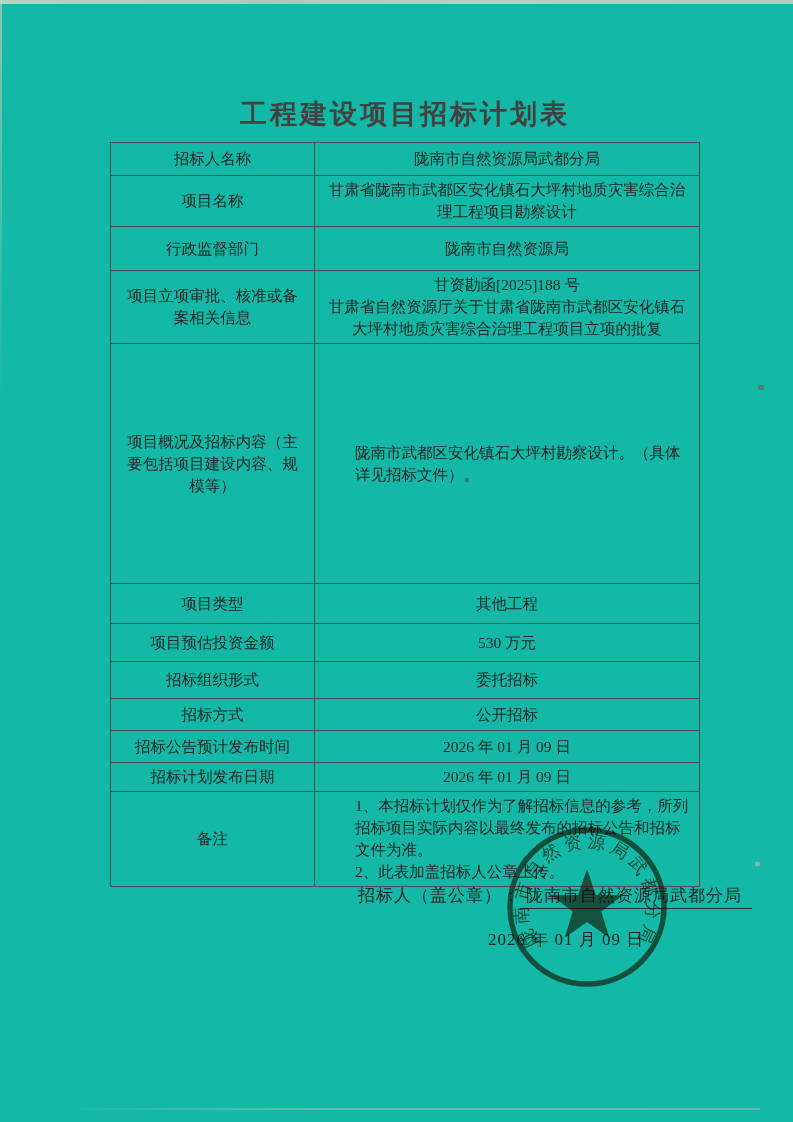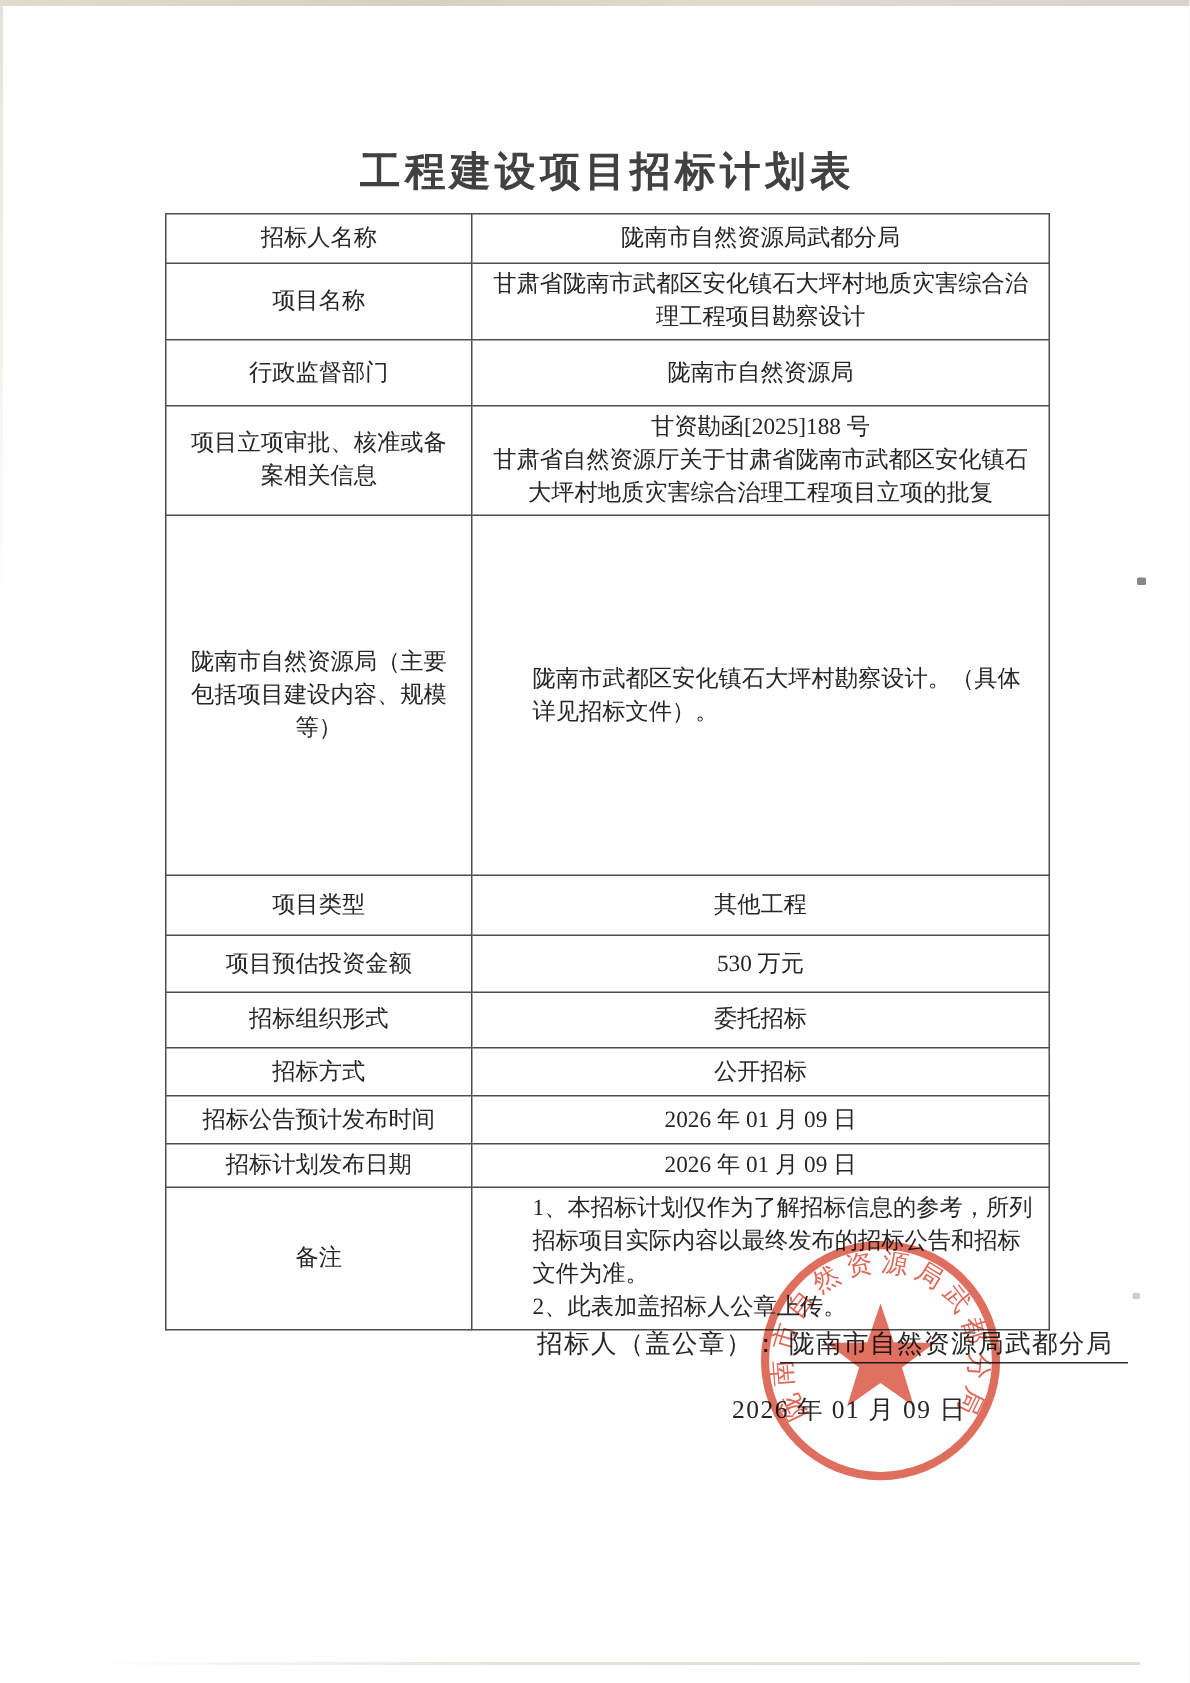--- a/index.html
+++ b/index.html
@@ -4,21 +4,21 @@
 <style>
   html,body{margin:0;padding:0;}
   body{
     background:#e8e8e6;
     font-family:"Liberation Serif","DejaVu Serif",serif;
   }
   .page{
     position:relative;
     width:793px;height:1122px;
     margin:0 auto;
-    background:#ffffff;
+    background:#14b8a6;
     overflow:hidden;
     color:#2b2b2b;
   }
   
   .scan-edge-top{
     position:absolute;left:0;top:0;width:100%;height:4px;
     background:linear-gradient(to right,#d9d6c7,#ccc9ba 35%,#d8d5c6 60%,#cfccbf);
     opacity:.85;
   }
   .scan-edge-left{
@@ -106,21 +106,21 @@
       <td class="val">陇南市自然资源局</td>
     </tr>
     <tr class="r3">
       <td class="lbl">项目立项审批、核准或备案相关信息</td>
       <td class="val">
         <div>甘资勘函[2025]188 号</div>
         <div>甘肃省自然资源厅关于甘肃省陇南市武都区安化镇石大坪村地质灾害综合治理工程项目立项的批复</div>
       </td>
     </tr>
     <tr class="r4">
-      <td class="lbl">陇南市自然资源局（主要包括项目建设内容、规模等）</td>
+      <td class="lbl">项目概况及招标内容（主要包括项目建设内容、规模等）</td>
       <td class="val left">陇南市武都区安化镇石大坪村勘察设计。（具体详见招标文件）。</td>
     </tr>
     <tr class="r5">
       <td class="lbl">项目类型</td>
       <td class="val">其他工程</td>
     </tr>
     <tr class="r6">
       <td class="lbl">项目预估投资金额</td>
       <td class="val">530 万元</td>
     </tr>

